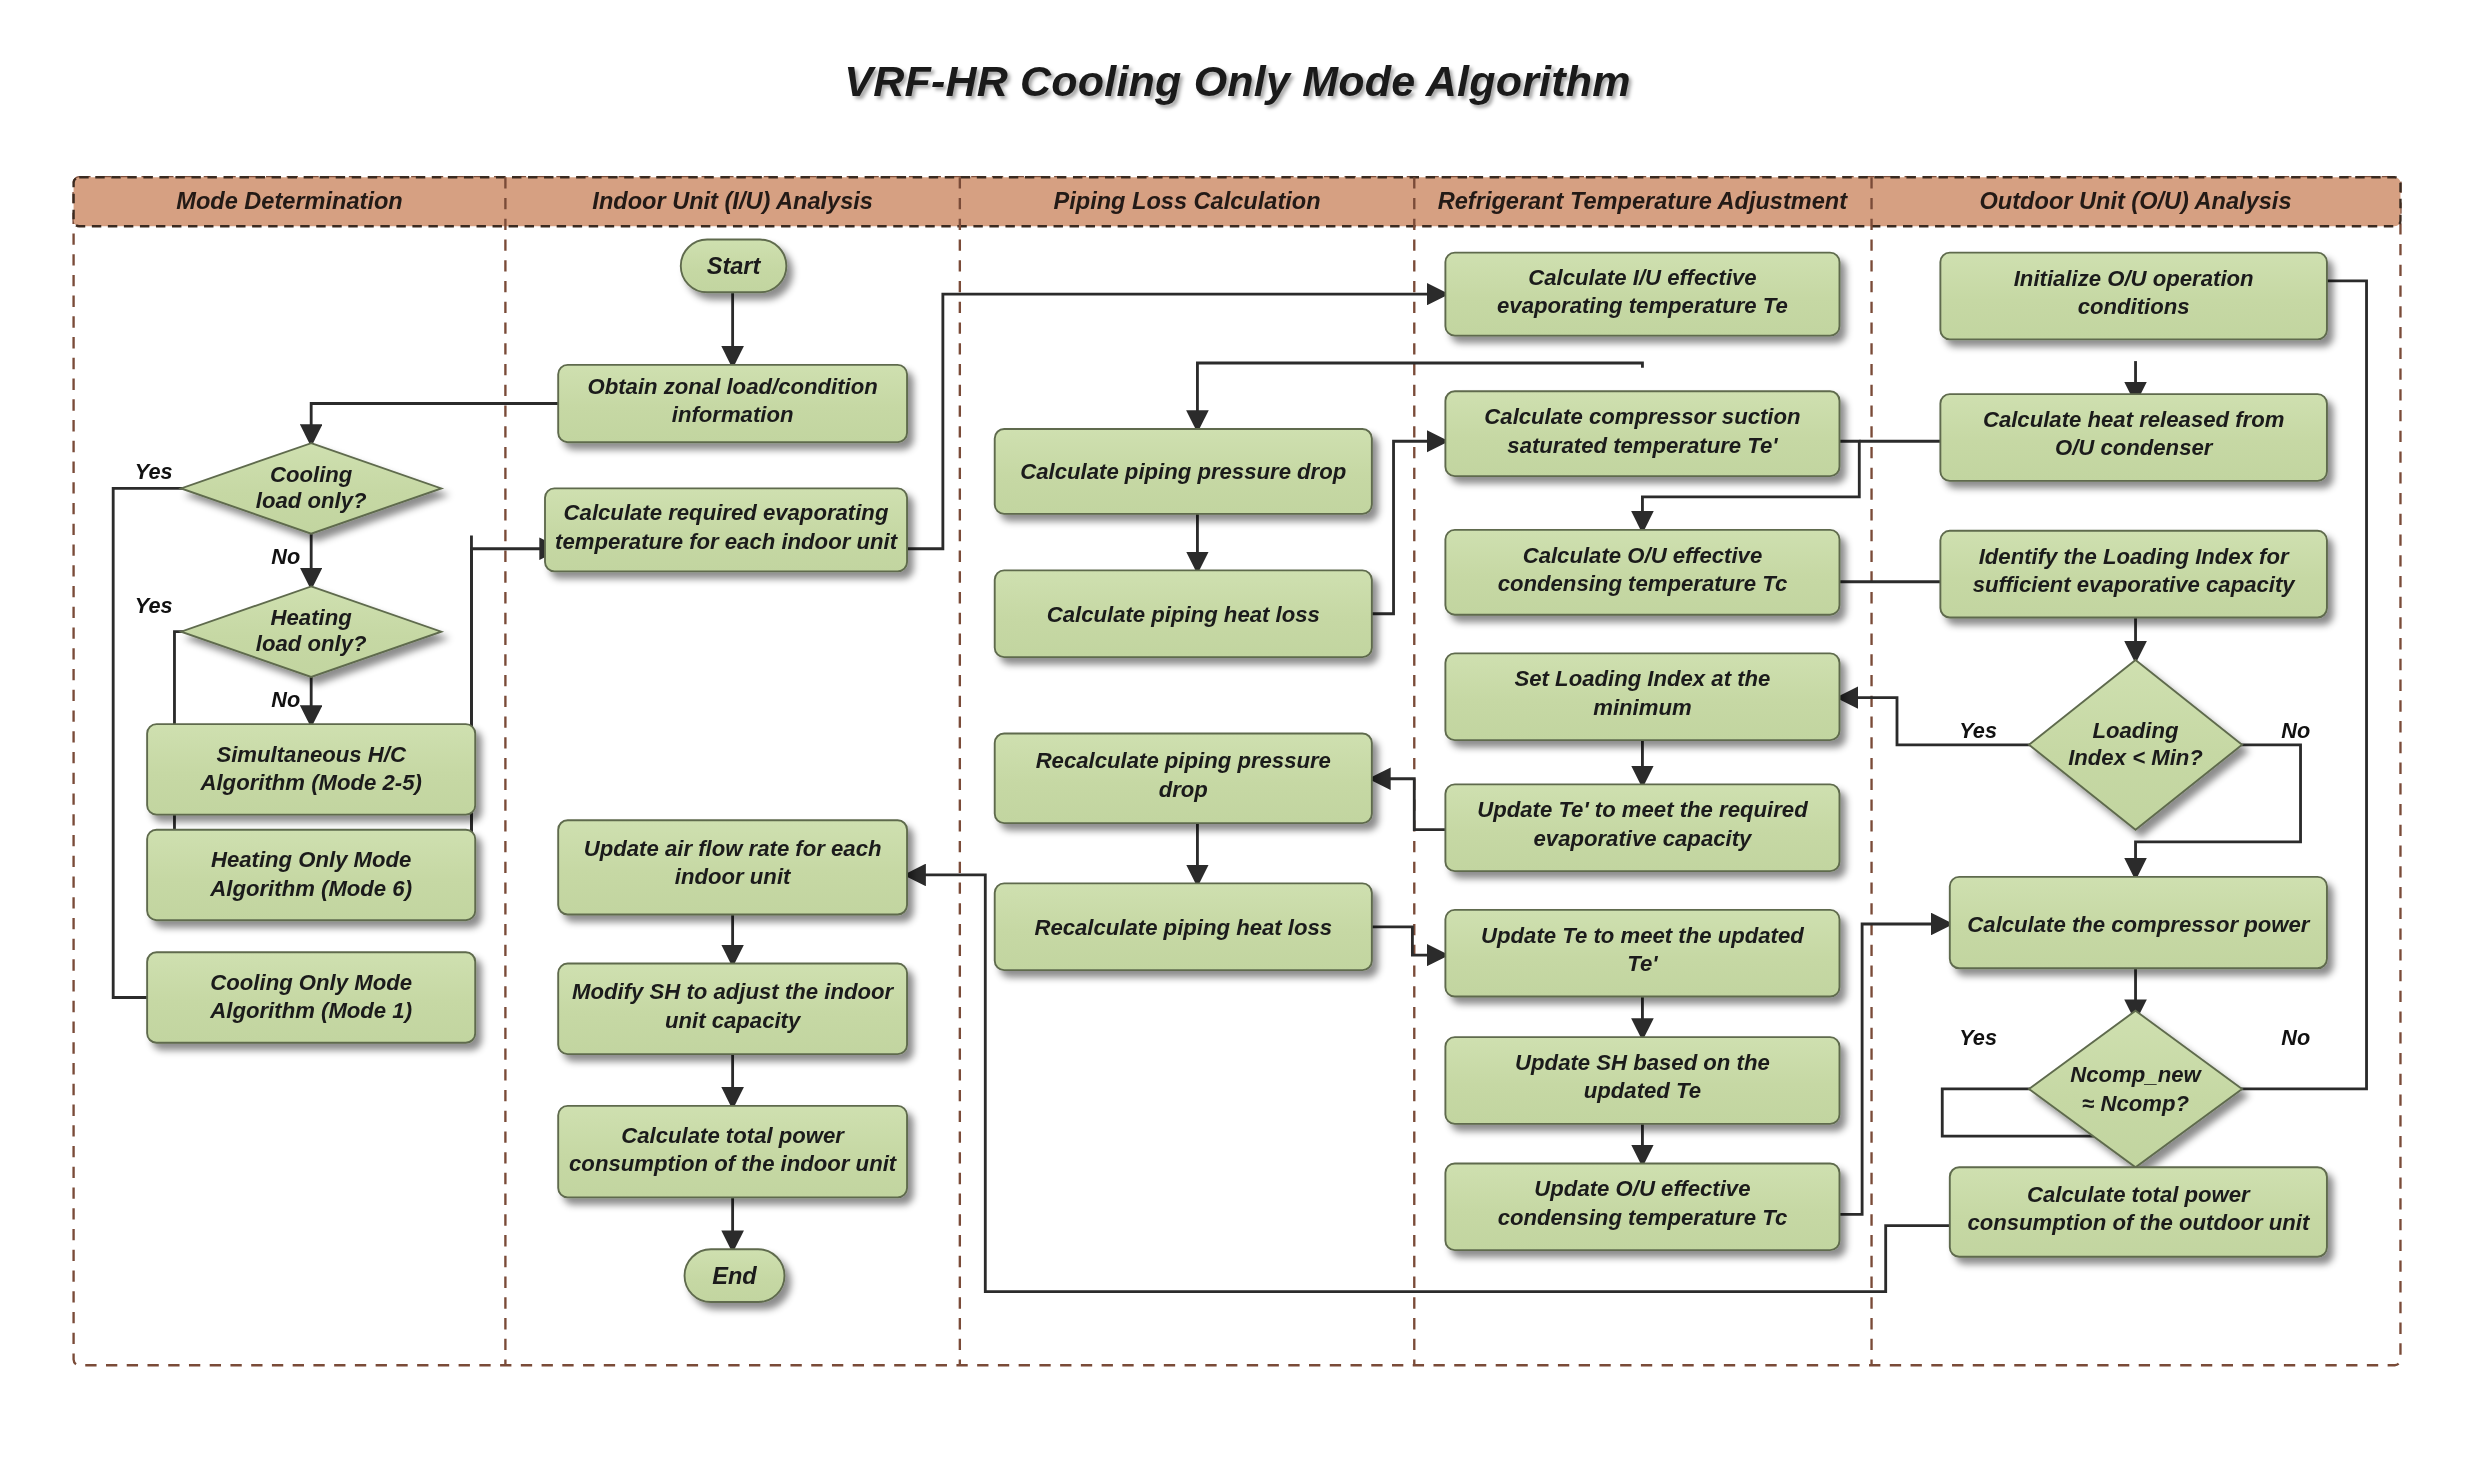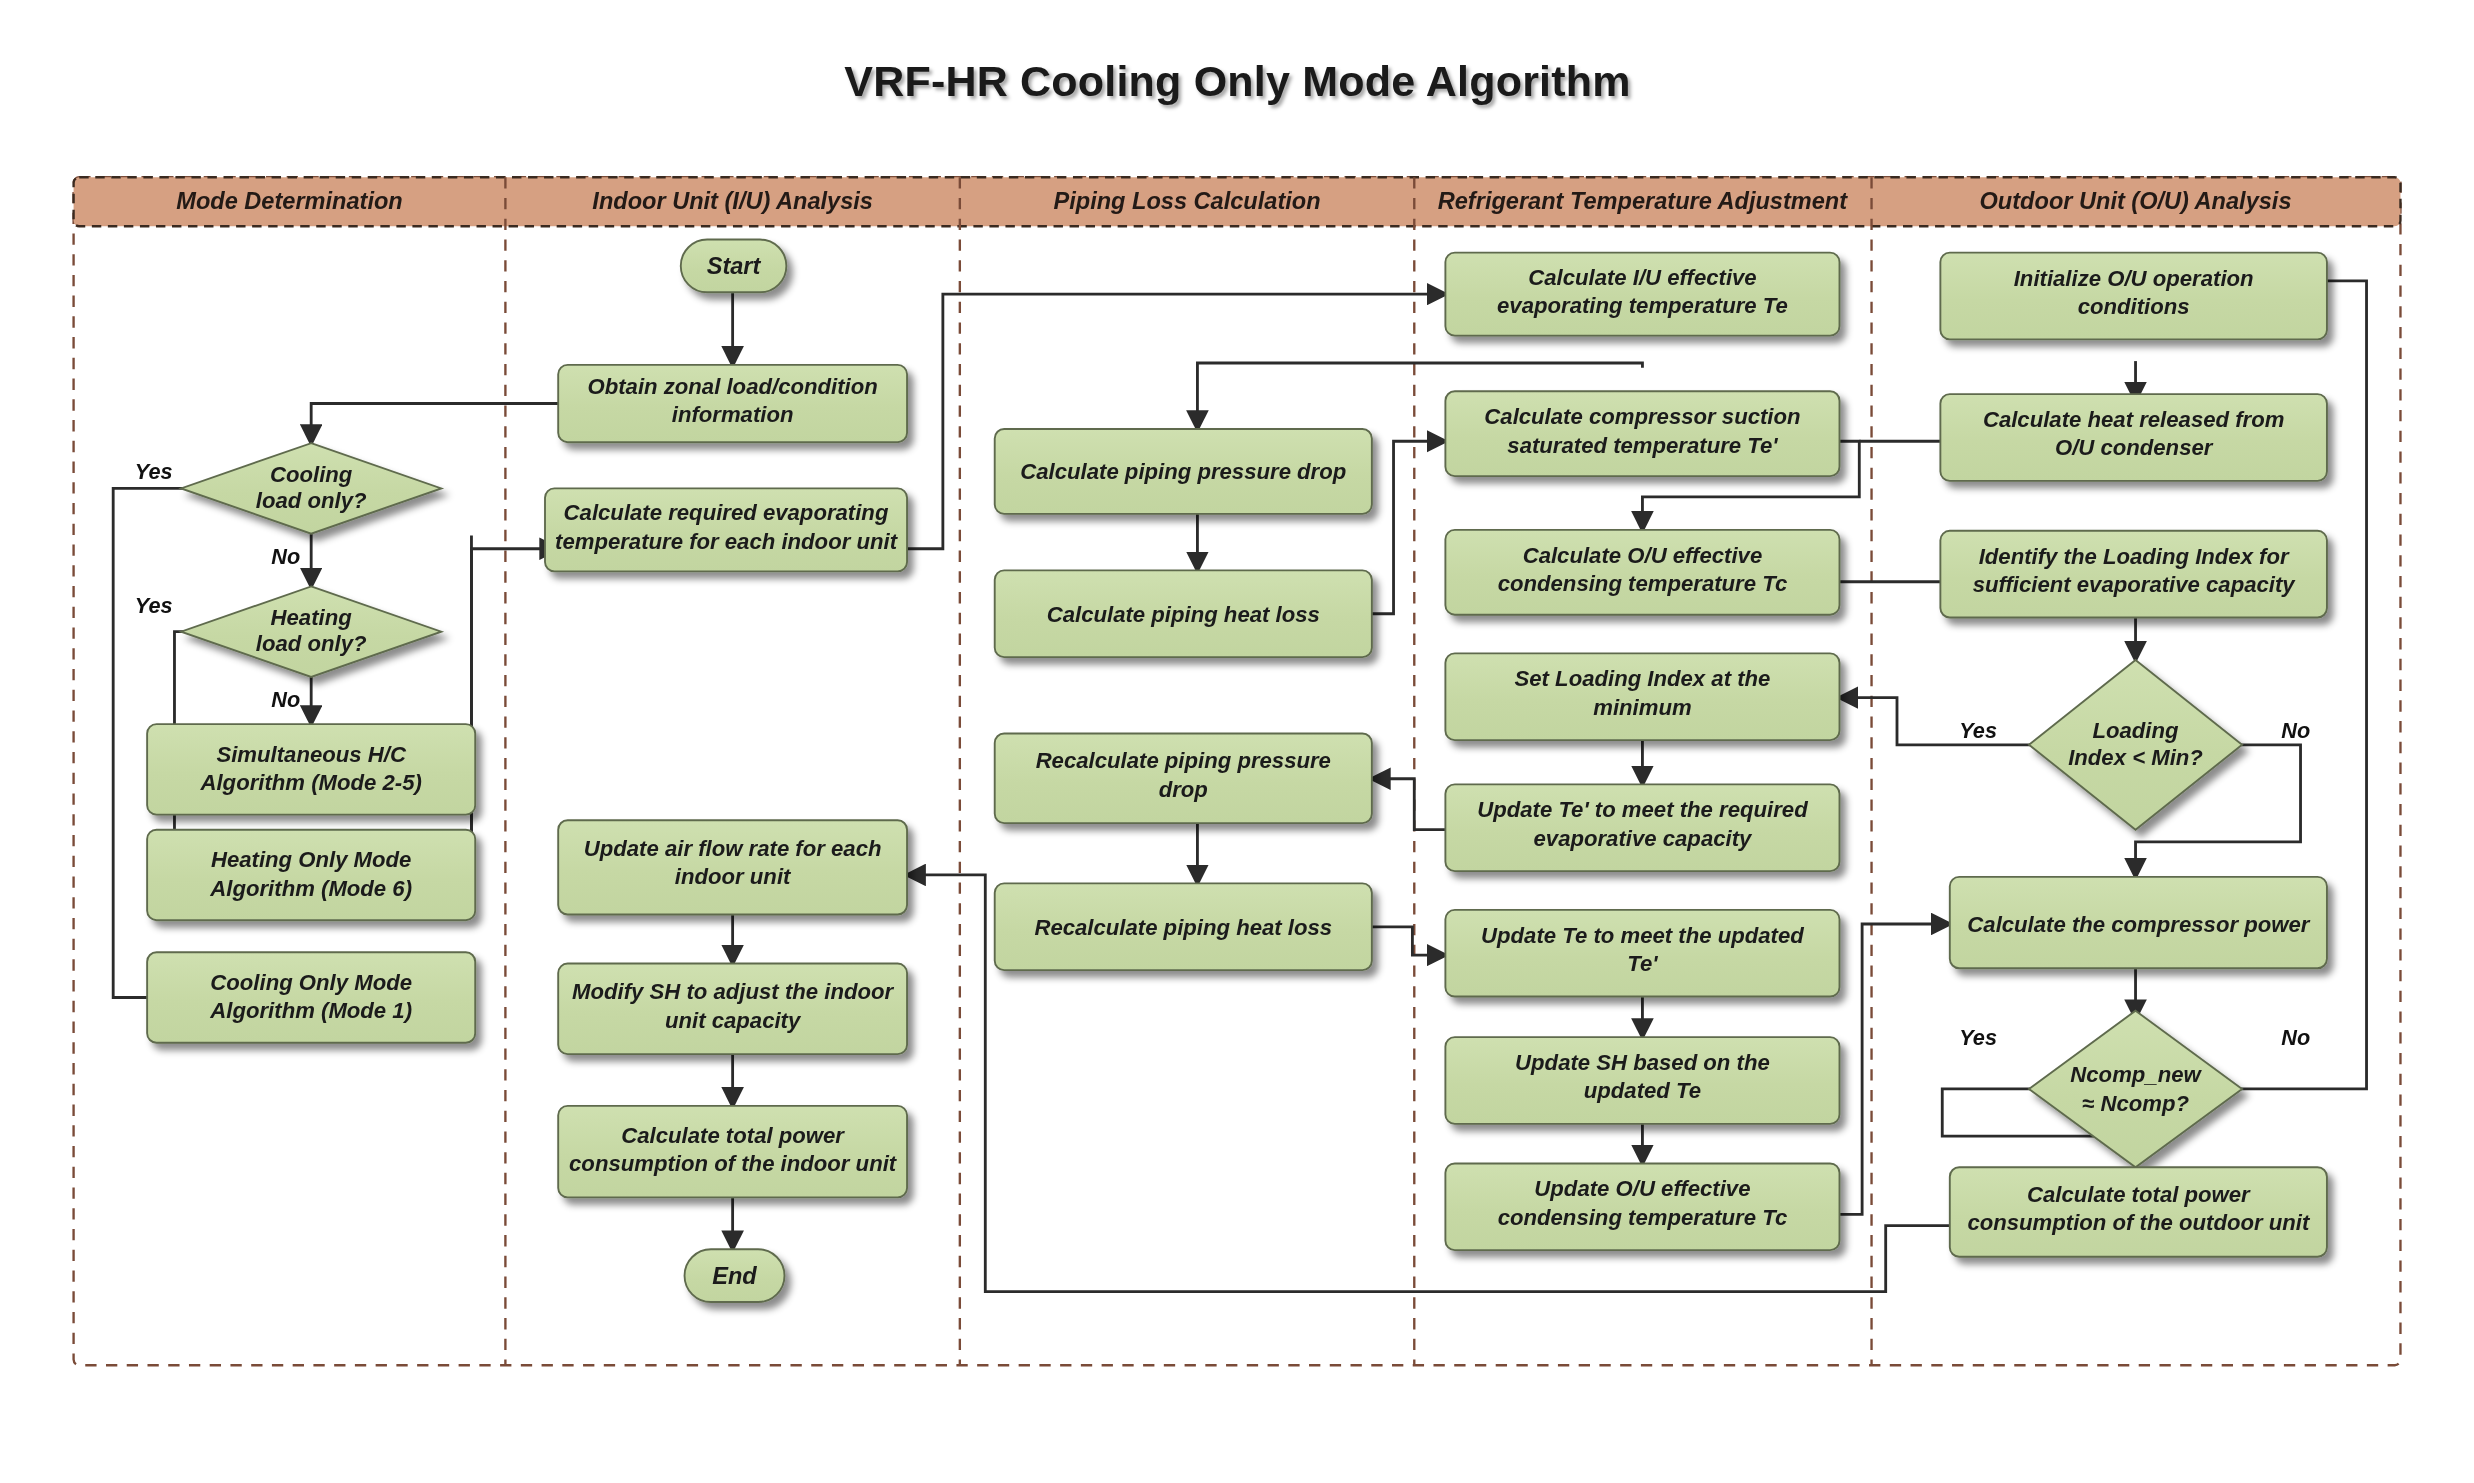--- a/index.html
+++ b/index.html
@@ -5,21 +5,21 @@
   html,body{margin:0;padding:0;background:#ffffff;}
   body{
     width:2475px;height:1484px;
     font-family:"Liberation Sans", sans-serif;
     overflow:hidden;
   }
   #stage{position:relative;width:2475px;height:1484px;}
   #diagram-title{
     position:absolute;left:0;top:57px;width:2475px;
     text-align:center;
-    font-size:43px;font-weight:bold;
+    font-size:43px;font-weight:bold;font-style:italic;
     color:#1a1a1a;
     letter-spacing:0.2px;
     text-shadow:2.8px 2.8px 3.8px rgba(0,0,0,.35);
   }
   svg#flow{position:absolute;left:0;top:0;width:2475px;height:1484px;}
   .lane-label{
     font-size:25px;font-weight:bold;font-style:italic;
     fill:#231a16;text-anchor:middle;
     font-family:"Liberation Sans", sans-serif;
   }

